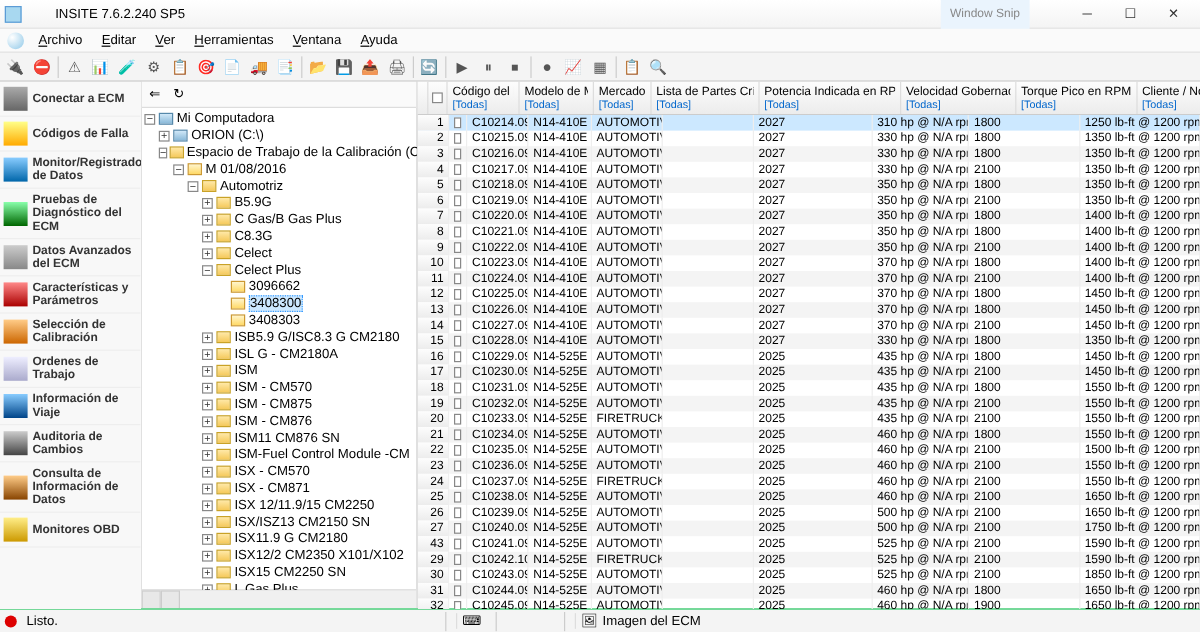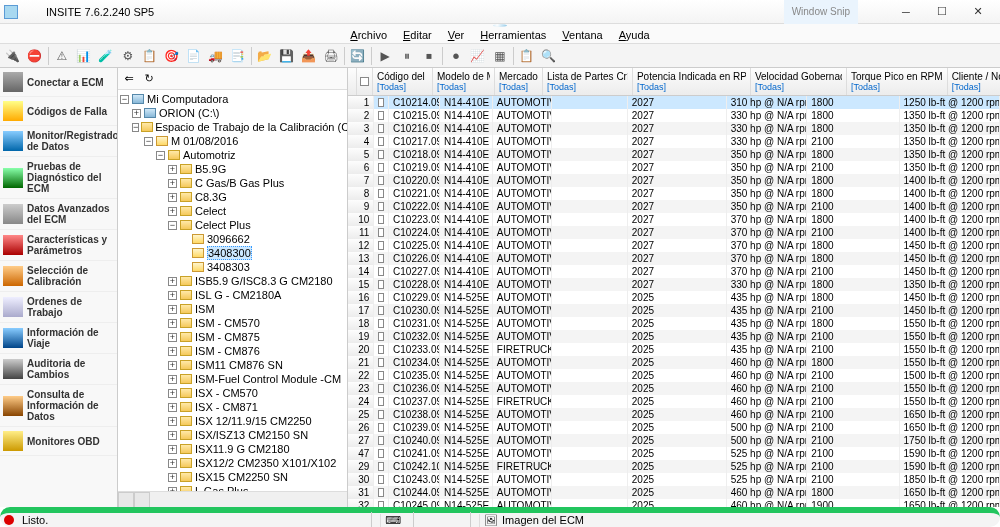--- a/index.html
+++ b/index.html
@@ -5,21 +5,21 @@
 * { box-sizing: border-box; margin: 0; padding: 0; font-family: 'Segoe UI', Tahoma, sans-serif; font-size: 11px; }
 body { background: #fff; width: 1000px; height: 527px; overflow: hidden; display: flex; flex-direction: column; }
 
 .titlebar { height: 24px; background: linear-gradient(#fff,#f4f4f4); display: flex; align-items: center; padding: 0 4px; border-bottom: 1px solid #ddd; }
 .titlebar .icon { width: 14px; height: 14px; background: #a8d8f0; border: 1px solid #5b9bd5; margin-right: 4px; }
 .titlebar .title { flex: 0 0 auto; margin-left: 24px; }
 .titlebar .spacer { flex: 1; }
 .titlebar .snip { background: #eaf4fd; color: #888; padding: 16px 8px; font-size: 10px; margin-right: 30px; }
 .titlebar .winbtn { width: 36px; height: 20px; display: flex; align-items: center; justify-content: center; color: #333; }
 
-.menubar { height: 20px; display: flex; align-items: center; padding: 0 2px; border-bottom: 1px solid #ddd; background: #fafafa; flex-direction: column; }
+.menubar { height: 20px; display: flex; align-items: center; padding: 0 2px; border-bottom: 1px solid #ddd; background: #fafafa; }
 .menubar .mi { padding: 2px 8px; cursor: default; }
 .menubar .mi u { text-decoration: underline; }
 .menubar .appicon { width: 14px; height: 14px; background: radial-gradient(circle at 30% 30%, #fff, #8fc8e8); border-radius: 50%; margin: 0 4px; }
 
 .toolbar { height: 24px; display: flex; align-items: center; padding: 0 2px; border-bottom: 1px solid #ccc; background: #f4f4f4; gap: 0; }
 .toolbar .tb { width: 20px; height: 20px; display: flex; align-items: center; justify-content: center; margin: 0 1px; border: 1px solid transparent; font-size: 12px; color: #555; }
 .toolbar .sep { width: 1px; height: 18px; background: #ccc; margin: 0 2px; }
 
 .main { flex: 1; display: flex; overflow: hidden; }
 
@@ -55,21 +55,21 @@
 .col-sel .cb { width:9px; height:9px; border:1px solid #888; background:#fff; }
 .col-c0 { width: 60px; }
 .col-c1 { width: 62px; }
 .col-c2 { width: 70px; }
 .col-c3 { width: 90px; }
 .col-c4 { width: 118px; }
 .col-c5 { width: 96px; }
 .col-c6 { width: 110px; }
 .col-c7 { width: 120px; }
 
-.statusbar { height: 20px; border-top: 6px solid #22c55e; background: #f4f4f4; display: flex; align-items: center; padding: 0 4px; gap: 8px; border-radius: 10px; }
+.statusbar { height: 20px; border-top: 1px solid #22c55e; background: #f4f4f4; display: flex; align-items: center; padding: 0 4px; gap: 8px; }
 .statusbar .sicon { width: 10px; height: 10px; border-radius: 50%; background: #d00; }
 .statusbar .ssep { width:1px; height:16px; background:#ccc; }
 .statusbar .sfield { display:flex; align-items:center; gap:4px; padding: 0 4px; border-left: 1px solid #ddd; }
 
 .ic-folder { background: linear-gradient(#ffe9a8,#f5c95b); border: 1px solid #c9a227; width:12px; height:10px; }
 .ic-cal { background: linear-gradient(#fff5cc,#ffd966); border: 1px solid #cc9933; width:12px; height:10px; }
 .ic-comp { background: linear-gradient(#d0e8f8,#88b8d8); border: 1px solid #5588aa; width:12px; height:10px; }
 
 
 .ni1{background:linear-gradient(#aaa,#666);} .ni2{background:linear-gradient(#ff8,#fa0);}
@@ -814,21 +814,21 @@
           <div class="cell col-c0">C10240.09</div>
           <div class="cell col-c1">N14-525E</div>
           <div class="cell col-c2">AUTOMOTIVE</div>
           <div class="cell col-c3"></div>
           <div class="cell col-c4">2025</div>
           <div class="cell col-c5">500 hp @ N/A rpm</div>
           <div class="cell col-c6">2100</div>
           <div class="cell col-c7">1750 lb-ft @ 1200 rpm</div>
         </div>
         <div class="row">
-          <div class="cell col-num">47</div>
+          <div class="cell col-num">43</div>
           <div class="cell col-sel">
             <div class="cb"></div>
           </div>
           <div class="cell col-c0">C10241.09</div>
           <div class="cell col-c1">N14-525E</div>
           <div class="cell col-c2">AUTOMOTIVE</div>
           <div class="cell col-c3"></div>
           <div class="cell col-c4">2025</div>
           <div class="cell col-c5">525 hp @ N/A rpm</div>
           <div class="cell col-c6">2100</div>

